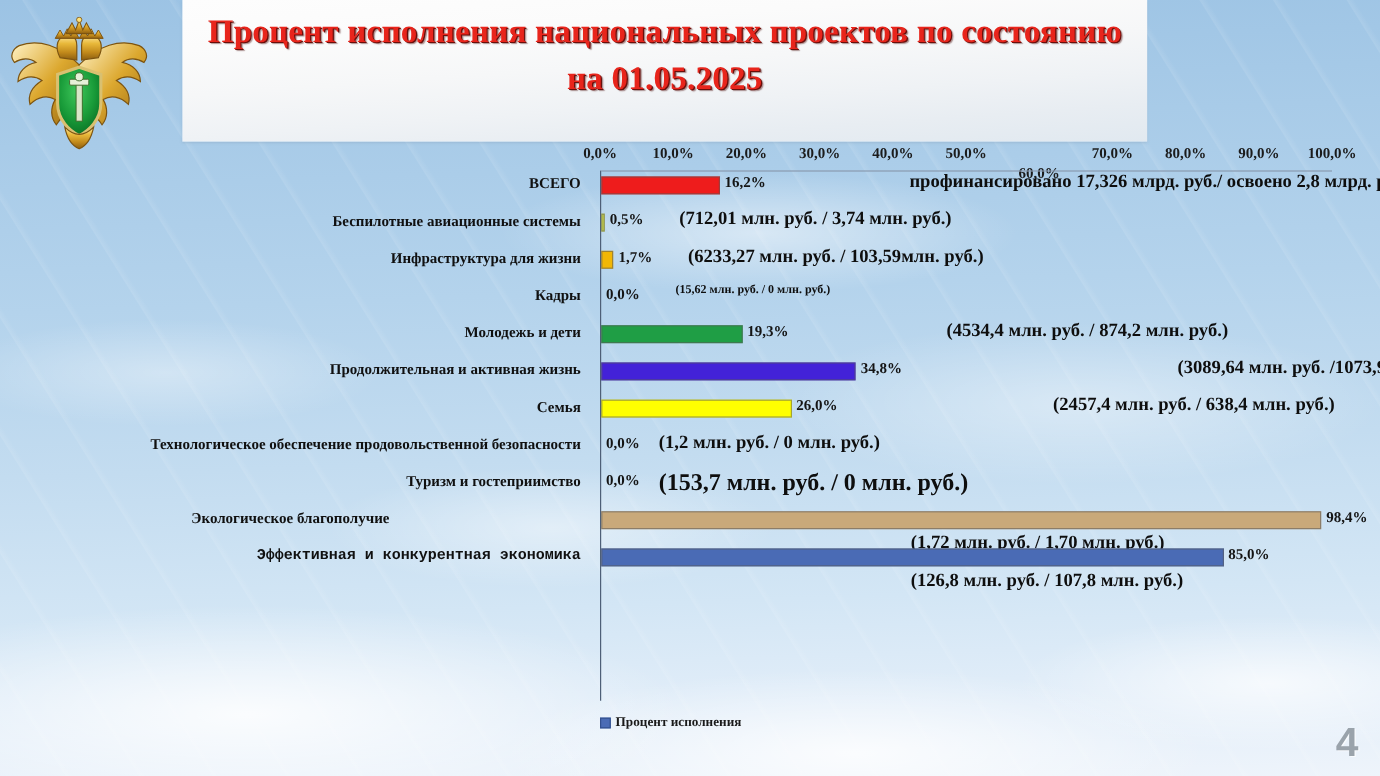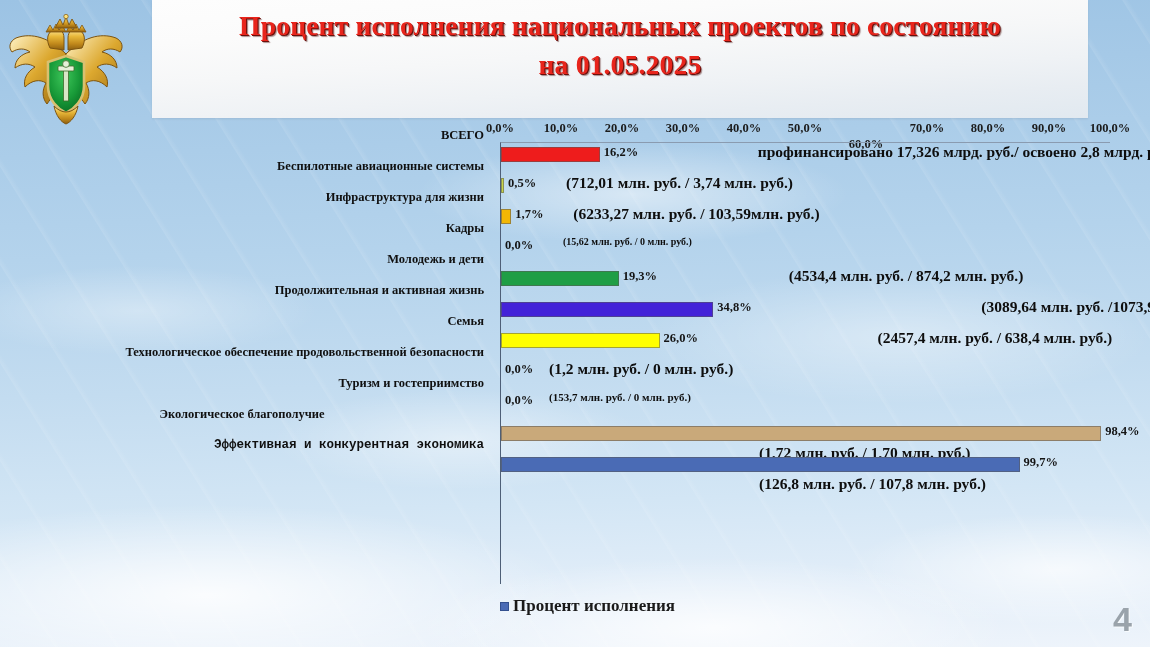--- a/index.html
+++ b/index.html
@@ -44,21 +44,21 @@
   #emblem {
     position: absolute;
     left: 6px; top: 14px;
     width: 120px; height: 112px;
   }
 
   
   #title-banner {
     position: absolute;
     left: 152px; top: 0;
-    width: 936px; height: 118px;
+    width: 804px; height: 118px;
     background: linear-gradient(176deg,
        #fdfdfd 0%, #fbfbfb 24%, #f6f7f8 46%,
        #eff2f5 66%, #e8edf2 82%, #e1e9f0 100%);
     box-shadow: 0 1px 2px rgba(120,140,160,0.25);
   }
   #title-text {
     position: absolute;
     left: 12px; right: 12px; top: 6px;
     text-align: center;
     font-family: "Liberation Serif", serif;
@@ -141,21 +141,21 @@
     right: 1156px;           
     text-align: right;
     font-family: "Liberation Serif", serif;
     font-weight: bold;
     font-size: 12.5px;
     color: #101010;
     white-space: nowrap;
   }
   #cats {
     position: absolute;
-    left: 0; top: 124px;
+    left: 0; top: 142px;
     width: 492px; height: 442px;
   }
   #cats .cat {
     right: 0; left: 0;
     padding-right: 8px;
   }
 
   
   #legend {
     position: absolute;
@@ -163,21 +163,21 @@
     display: flex; align-items: center; gap: 4px;
   }
   #legend-swatch {
     width: 9px; height: 9px;
     background: #4a6bb5;
     border: 1px solid #33508f;
   }
   #legend-label {
     font-family: "Liberation Serif", serif;
     font-weight: bold;
-    font-size: 17px;
+    font-size: 11px;
     color: #1a1a1a;
   }
 
   
   #page-number {
     position: absolute;
     right: 18px; bottom: 8px;
     font-family: "Liberation Sans", sans-serif;
     font-weight: bold;
     font-size: 34px;
@@ -302,30 +302,30 @@
           <div class="bar" style="width: 158.6px; background: rgb(255, 255, 0);"></div>
           <span class="pct" style="left: 162.6px;">26,0%</span>
           <span class="note" style="font-size: 15.5px; left: 376.6px; top: 0px;">(2457,4 млн. руб. / 638,4 млн. руб.)</span>
         </div>
         <div class="row" style="top: 217px;">
           <span class="pct" style="left: 4px;">0,0%</span>
           <span class="note" style="font-size: 15.5px; left: 48px; top: 0px;">(1,2  млн. руб. / 0 млн. руб.)</span>
         </div>
         <div class="row" style="top: 248px;">
           <span class="pct" style="left: 4px;">0,0%</span>
-          <span class="note" style="font-size: 11px; left: 48px; top: 0px;">(153,7 млн. руб. / 0 млн. руб.)</span>
+          <span class="note" style="font-size: 20px; left: 48px; top: 0px;">(153,7 млн. руб. / 0 млн. руб.)</span>
         </div>
         <div class="row" style="top: 279px;">
           <div class="bar" style="width: 600.24px; background: rgb(201, 169, 122);"></div>
           <span class="pct" style="left: 604.24px;">98,4%</span>
           <span class="note" style="font-size: 15.5px; left: 258px; top: 22px;">(1,72  млн. руб. / 1,70 млн. руб.)</span>
         </div>
         <div class="row" style="top: 310px;">
           <div class="bar" style="width: 518.5px; background: rgb(74, 107, 181);"></div>
-          <span class="pct" style="left: 522.5px;">99,7%</span>
+          <span class="pct" style="left: 522.5px;">85,0%</span>
           <span class="note" style="font-size: 15.5px; left: 258px; top: 22px;">(126,8  млн. руб. / 107,8 млн. руб.)</span>
         </div>
       </div>
   </div>
 
   <div id="legend">
     <span id="legend-swatch"></span>
     <span id="legend-label">Процент исполнения</span>
   </div>
 

